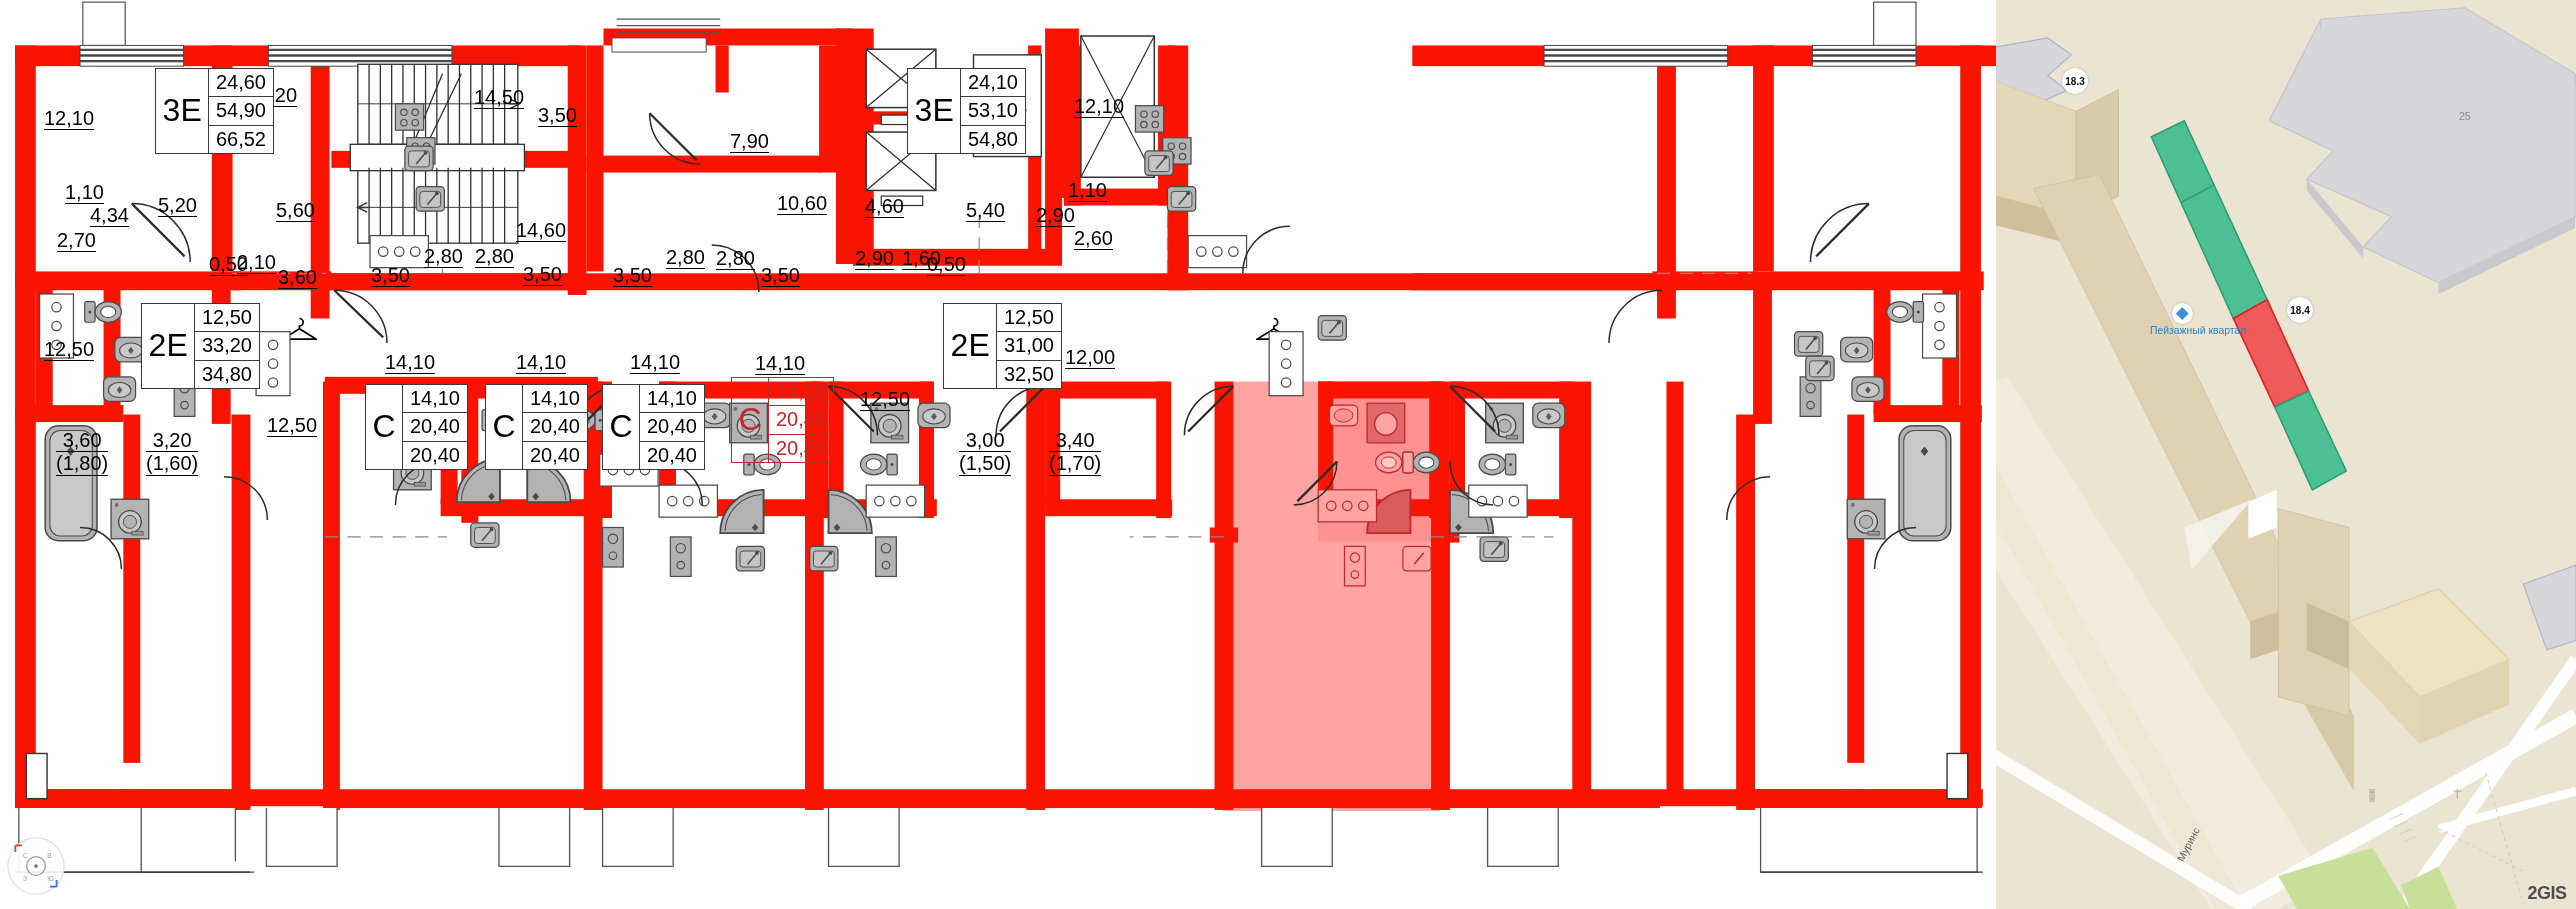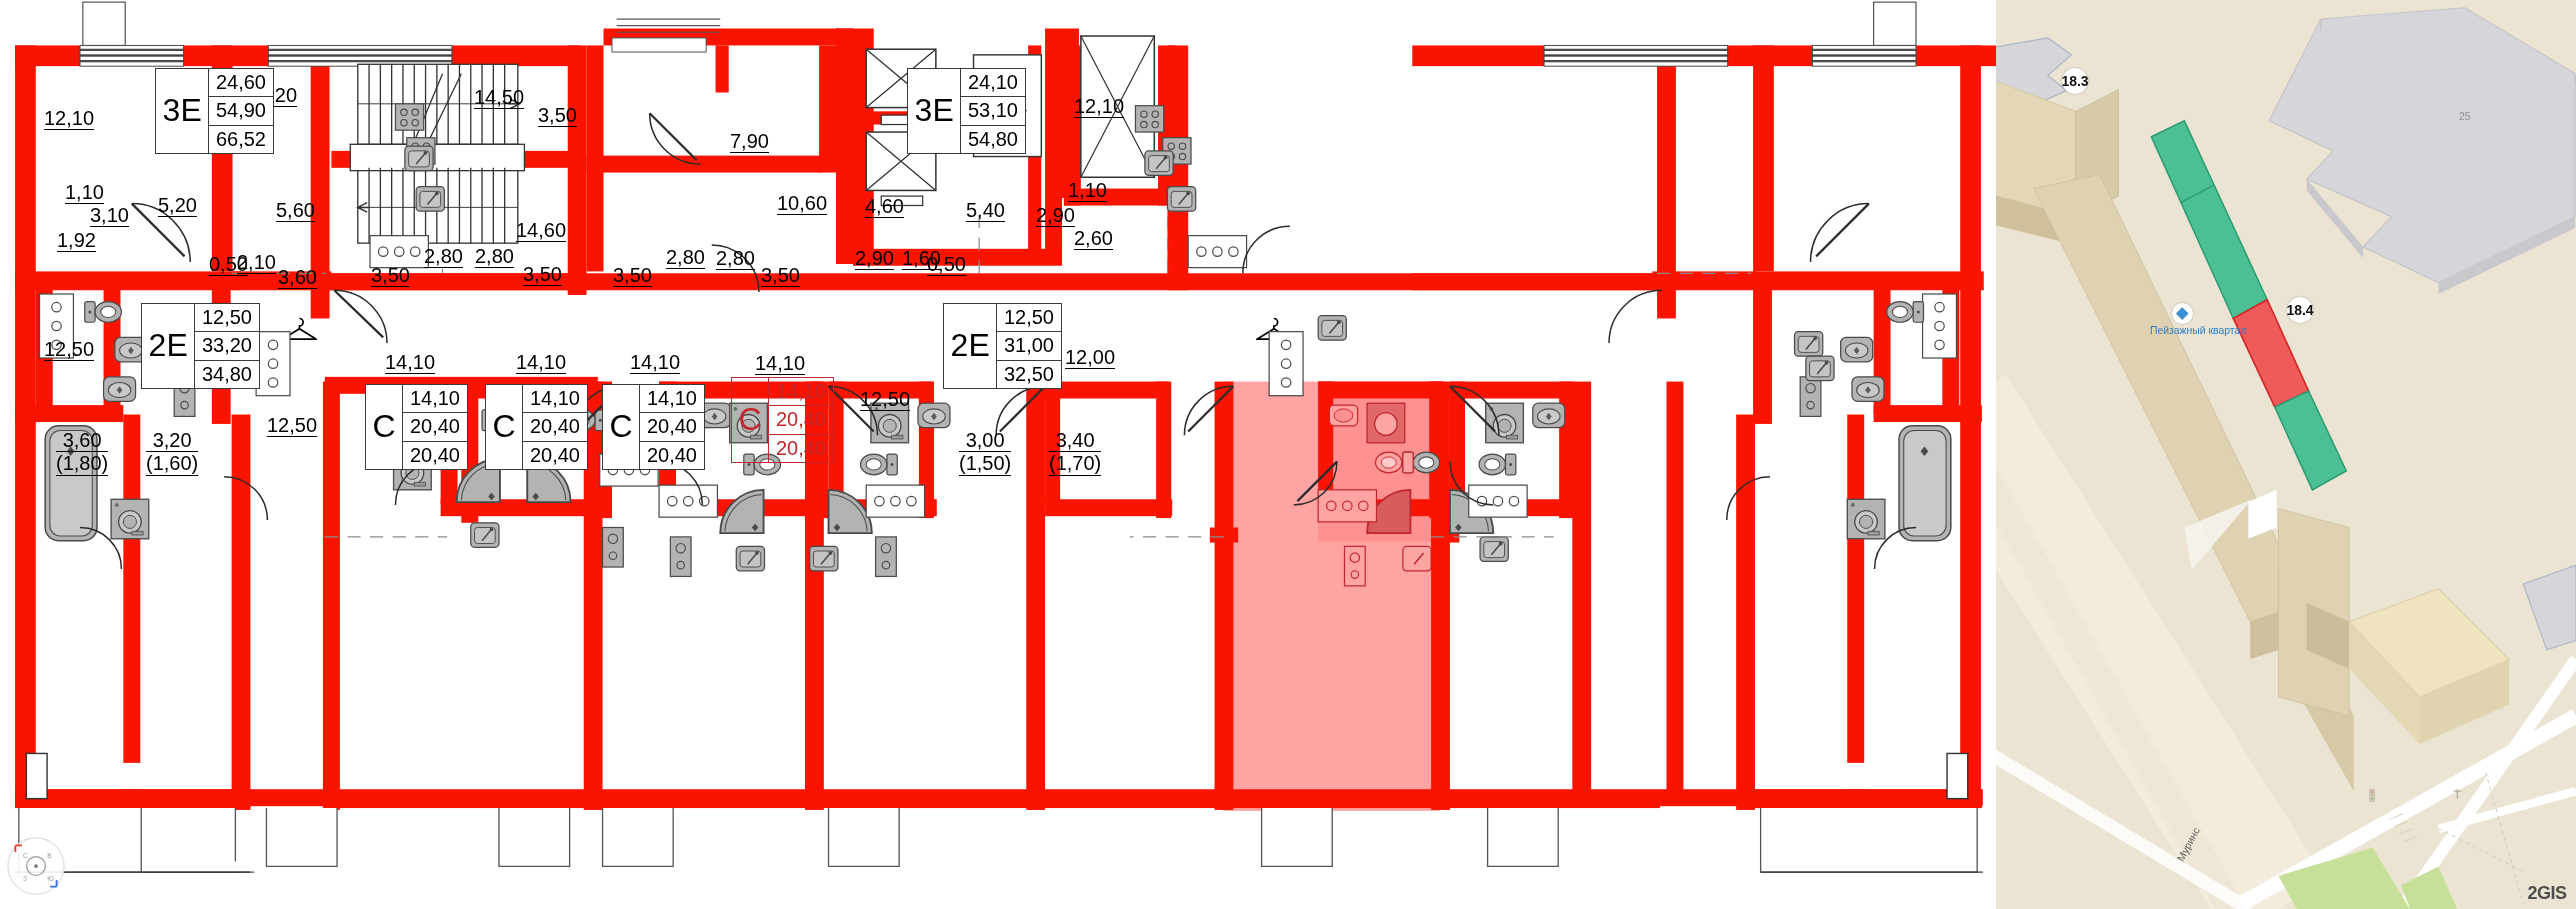--- a/index.html
+++ b/index.html
@@ -42,21 +42,21 @@
   
   #compass { position:absolute; left:5.6px; top:836px; width:60px; height:60px; }
 
   
   #map { position:absolute; left:1996px; top:0; width:580px; height:910px;
          background:#ece4d2; overflow:hidden; }
   #map-svg { position:absolute; left:0; top:0; }
   .mapnum {
     position:absolute; background:#fff; border-radius:50%;
     width:26px; height:26px; display:flex; align-items:center; justify-content:center;
-    font-size:14px; font-weight:bold; color:#111; box-shadow:0 0 1.9px rgba(0,0,0,.35);
+    font-size:10px; font-weight:bold; color:#111; box-shadow:0 0 1.9px rgba(0,0,0,.35);
     font-family:"Liberation Sans", sans-serif;
   }
   .maplabel { position:absolute; font-size:10.4px; color:#2b7fc4; font-family:"Liberation Sans", sans-serif; white-space:nowrap; }
   .maplabel.grey { color:#8d8d8d; }
   .maplabel.dark { color:#5d5d5d; transform:rotate(-62deg); transform-origin:left center; }
   #gis-logo { position:absolute; right:9.4px; bottom:5.6px; font-size:18px; font-weight:bold; color:#4e4e4e; letter-spacing:-0.5px; }
   #poi-dot { position:absolute; width:21px; height:21px; border-radius:50%; background:#fff; box-shadow:0 0 1.9px rgba(0,0,0,.3); display:flex; align-items:center; justify-content:center; }
   #poi-dot i { display:block; width:8.5px; height:8.5px; background:#3b8fd4; transform:rotate(45deg); }
 </style>
 </head>
@@ -497,30 +497,30 @@
 
     <div id="room-labels">
         <div class="lbl" style="left: 44px; top: 107px;">12,10</div>
         <div class="lbl" style="left: 247px; top: 84px;">18,20</div>
         <div class="lbl" style="left: 474px; top: 86px;">14,50</div>
         <div class="lbl" style="left: 538px; top: 104px;">3,50</div>
         <div class="lbl" style="left: 730px; top: 130px;">7,90</div>
         <div class="lbl" style="left: 962px; top: 119px;">17,00</div>
         <div class="lbl" style="left: 1074px; top: 95px;">12,10</div>
         <div class="lbl" style="left: 65px; top: 181px;">1,10</div>
-        <div class="lbl" style="left: 90px; top: 204px;">3,10</div>
+        <div class="lbl" style="left: 90px; top: 204px;">4,34</div>
         <div class="lbl" style="left: 158px; top: 194px;">5,20</div>
         <div class="lbl" style="left: 276px; top: 199px;">5,60</div>
         <div class="lbl" style="left: 516px; top: 187px; margin-top: 32px;">14,60</div>
         <div class="lbl" style="left: 777px; top: 192px;">10,60</div>
         <div class="lbl" style="left: 865px; top: 195px;">4,60</div>
         <div class="lbl" style="left: 966px; top: 199px;">5,40</div>
         <div class="lbl" style="left: 1036px; top: 204px;">2,90</div>
         <div class="lbl" style="left: 1068px; top: 179px;">1,10</div>
-        <div class="lbl" style="left: 57px; top: 229px;">1,92</div>
+        <div class="lbl" style="left: 57px; top: 229px;">2,70</div>
         <div class="lbl" style="left: 1074px; top: 227px;">2,60</div>
         <div class="lbl" style="left: 209px; top: 253px;">0,50</div>
         <div class="lbl" style="left: 237px; top: 251px;">2,10</div>
         <div class="lbl" style="left: 424px; top: 245px;">2,80</div>
         <div class="lbl" style="left: 475px; top: 245px;">2,80</div>
         <div class="lbl" style="left: 666px; top: 246px;">2,80</div>
         <div class="lbl" style="left: 716px; top: 247px;">2,80</div>
         <div class="lbl" style="left: 855px; top: 247px;">2,90</div>
         <div class="lbl" style="left: 902px; top: 247px;">1,60</div>
         <div class="lbl" style="left: 927px; top: 253px;">0,50</div>

